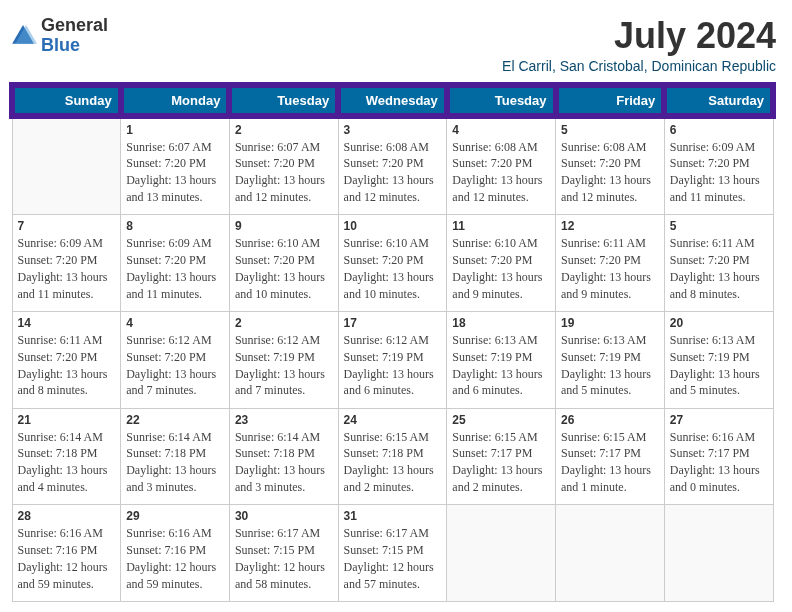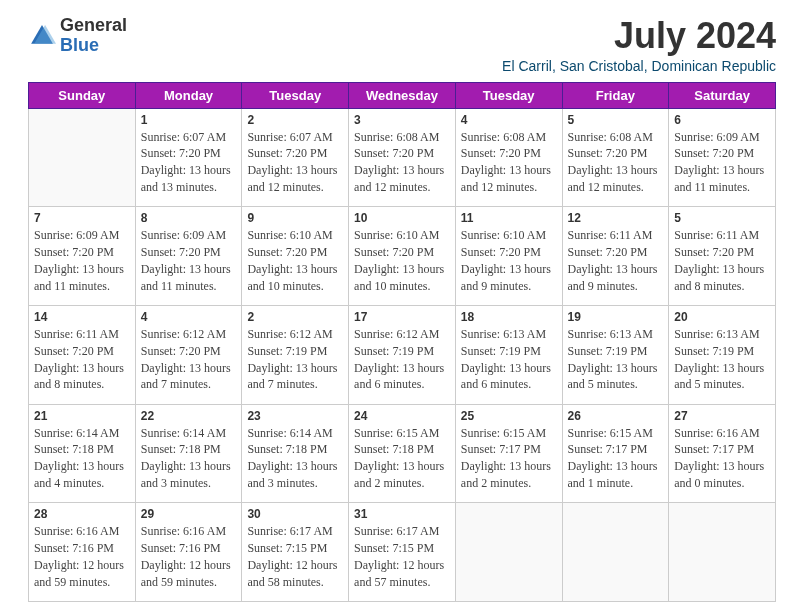--- a/index.html
+++ b/index.html
@@ -6,21 +6,21 @@
     body {
       width: 792px;
       height: 612px;
       font-family: Arial, Helvetica, sans-serif;
       background: #fff;
       overflow: hidden;
     }
     .page {
       width: 792px;
       height: 612px;
-      padding: 16px 16px 10px 28px;
+      padding: 16px 16px 10px 9px;
       display: flex;
       flex-direction: column;
     }
     .header {
       display: flex;
       justify-content: space-between;
       align-items: flex-start;
       margin-bottom: 8px;
     }
     .logo {
@@ -63,27 +63,27 @@
       margin-top: 2px;
     }
     .calendar {
       flex: 1;
       border: 1px solid #ccc;
       border-collapse: collapse;
       width: 100%;
       table-layout: fixed;
     }
     .calendar th {
-      background: #a21caf;
+      background: #0369a1;
       color: #fff;
-      text-align: center;
+      text-align: right;
       padding: 5px 6px;
       font-size: 13px;
       font-weight: bold;
-      border: 1px solid #4c1d95;
+      border: 6px solid #4c1d95;
     }
     .calendar td {
       border: 1px solid #ccc;
       vertical-align: top;
       padding: 4px 5px;
       font-size: 10.5px;
       color: #333;
       height: 82px;
     }
     .day-num {

